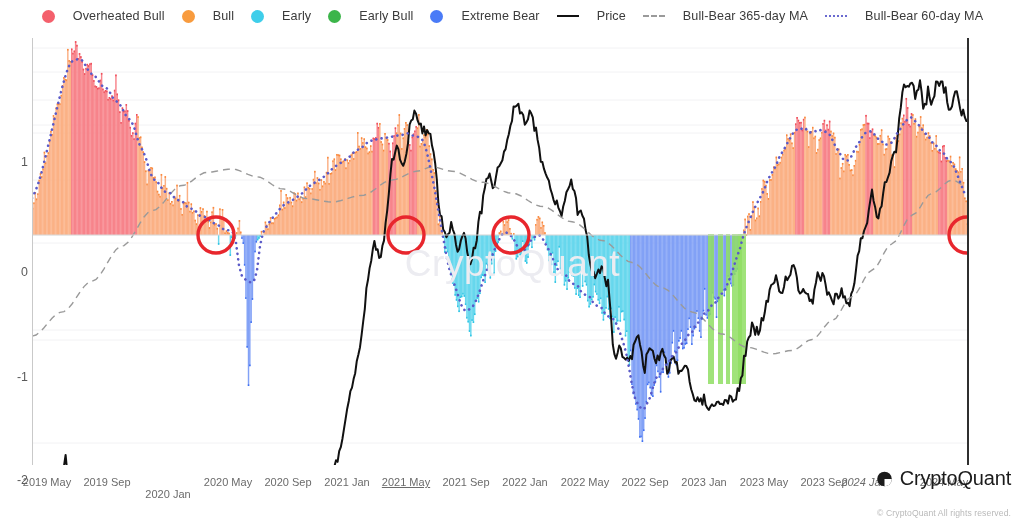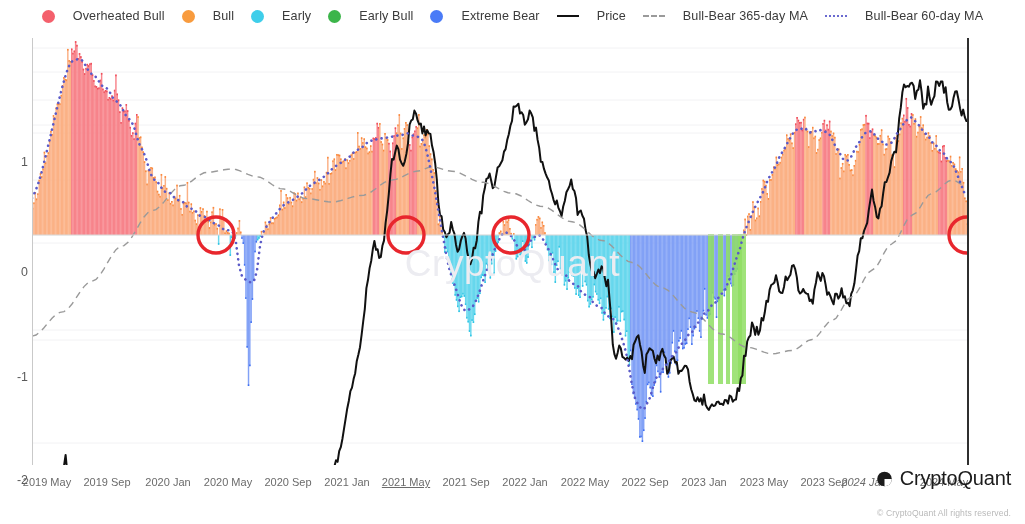--- a/index.html
+++ b/index.html
@@ -1560,21 +1560,21 @@
       </svg>
   </div>
 
   <div class="axis-line" style="left:32px;top:38px;width:1.4px;height:427px;background:#c9c9c9;"></div>
   <div class="axis-line" style="left:967px;top:38px;width:1.8px;height:427px;"></div>
 
 
   <div id="xaxis">
       <div class="xtick" style="left: 47px;">2019 May</div>
       <div class="xtick" style="left: 107px;">2019 Sep</div>
-      <div class="xtick" style="left: 168px;">2020 Jan</div>
+      <div class="xtick" style="left: 168px; margin-top: 12px;">2020 Jan</div>
       <div class="xtick" style="left: 228px;">2020 May</div>
       <div class="xtick" style="left: 288px;">2020 Sep</div>
       <div class="xtick" style="left: 347px;">2021 Jan</div>
       <div class="xtick" style="left: 406px; text-decoration: underline;">2021 May</div>
       <div class="xtick" style="left: 466px;">2021 Sep</div>
       <div class="xtick" style="left: 525px;">2022 Jan</div>
       <div class="xtick" style="left: 585px;">2022 May</div>
       <div class="xtick" style="left: 645px;">2022 Sep</div>
       <div class="xtick" style="left: 704px;">2023 Jan</div>
       <div class="xtick" style="left: 764px;">2023 May</div>

